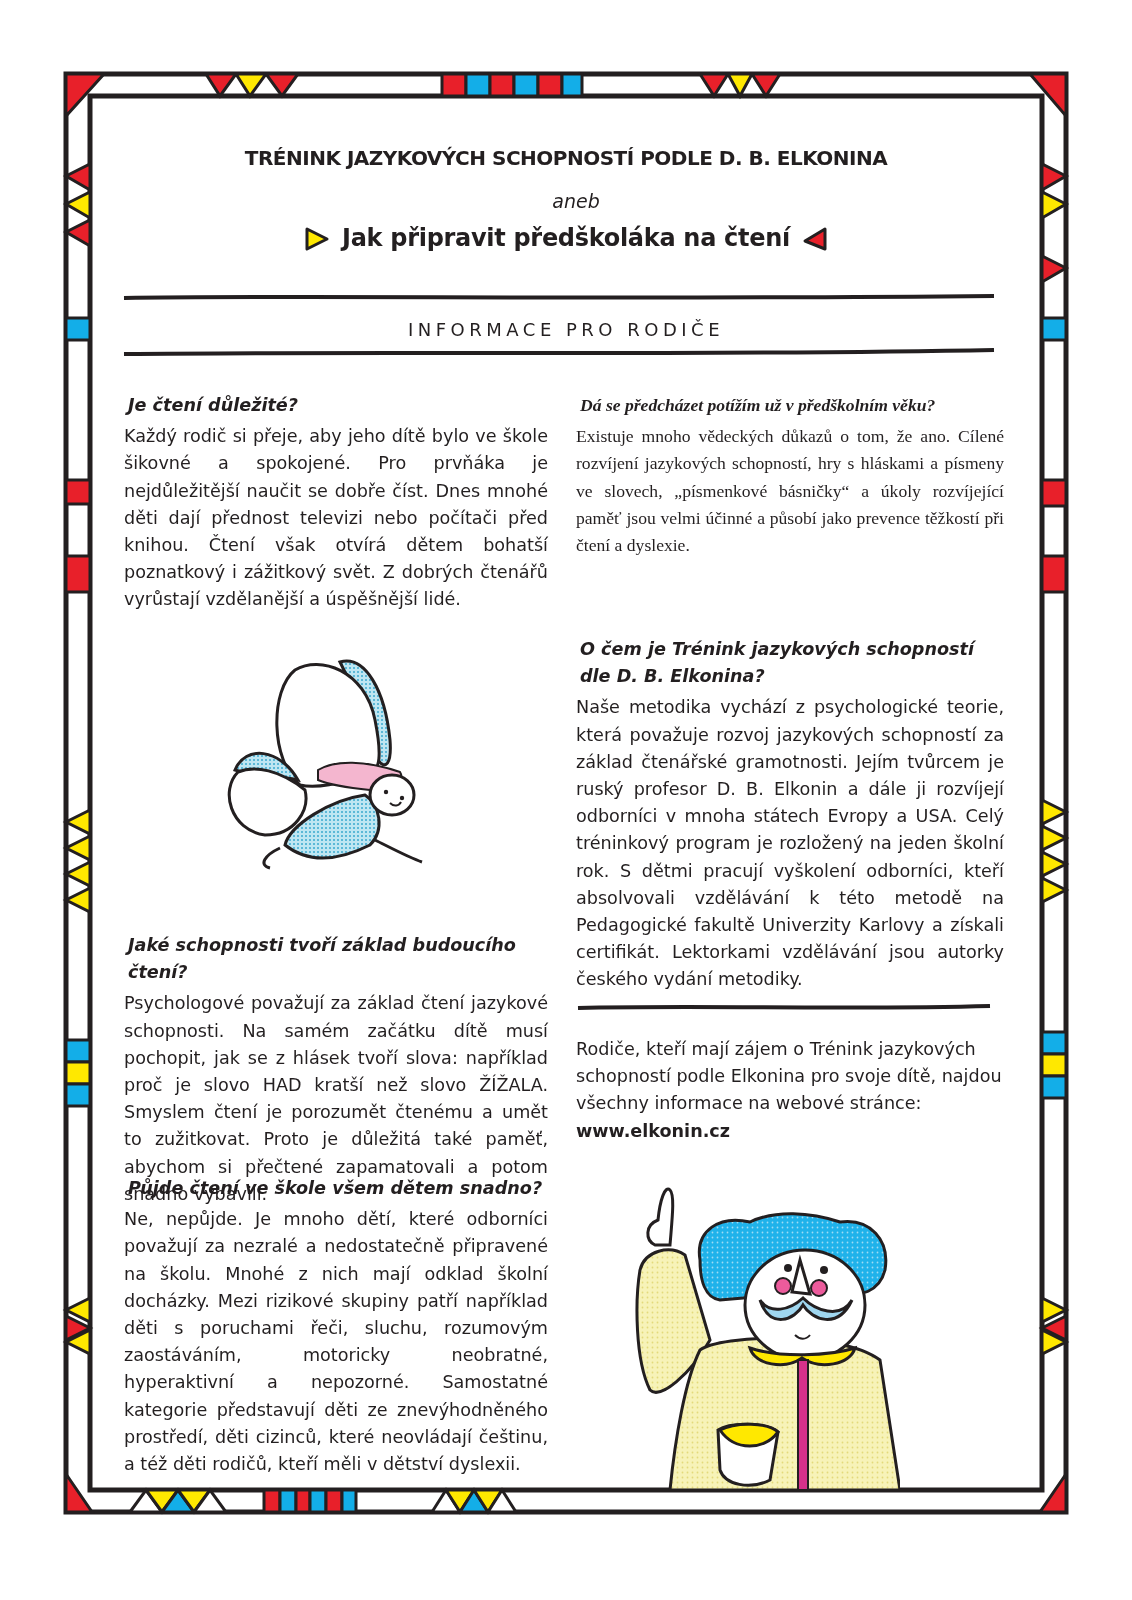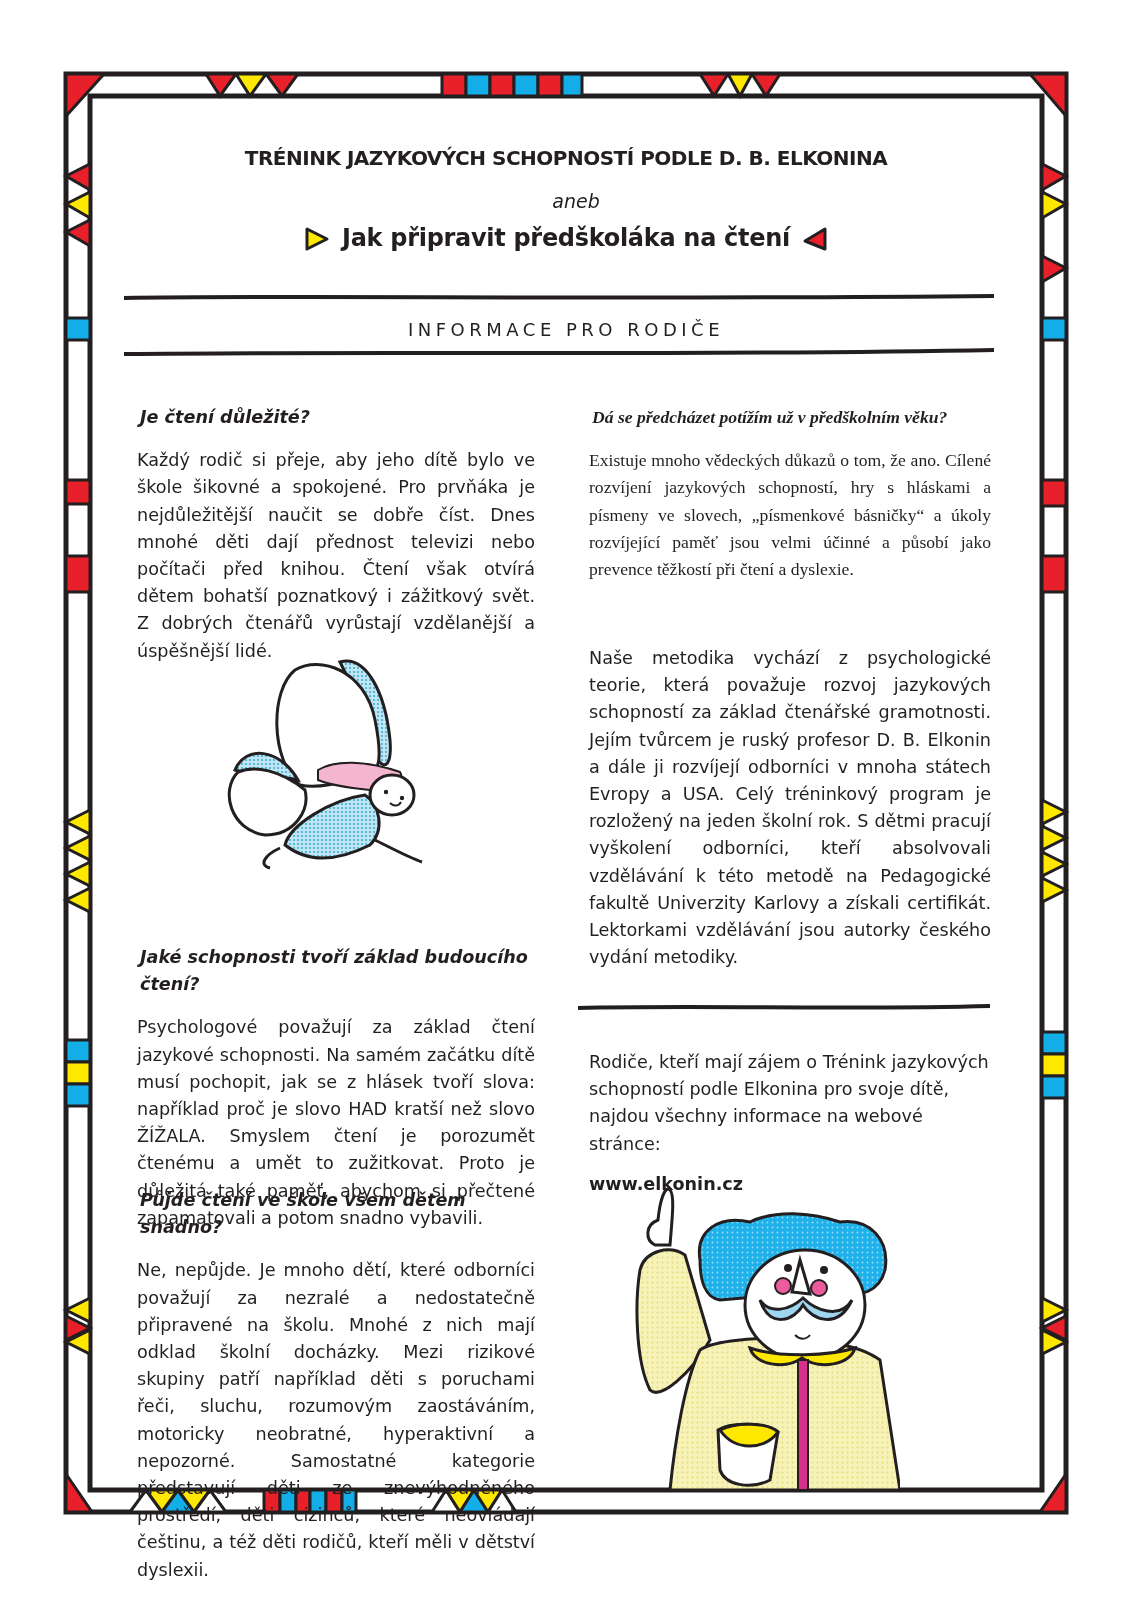--- a/index.html
+++ b/index.html
@@ -12,22 +12,22 @@
           font-size:19px; font-style:italic;padding-left:10px; }
   .subtitle { position:absolute; left:0; width:1132px; top:224px; text-align:center;
               font-size:24px; font-weight:bold; letter-spacing:-0.3px; }
   .subtitle .tri { display:inline-block; vertical-align:middle; width:26px; height:26px; margin:0 12px; }
   .section { position:absolute; left:0; width:1132px; top:319px; text-align:center;
              font-size:18px; letter-spacing:4.5px; }
   .col { position:absolute; font-size:17.6px; line-height:27.2px; }
   .col-left { left:124px; width:424px; }
   .col-right { left:590px; width:424px; }
   .block { position:absolute; }
-  .block h3 { margin:16px; font-size:17.6px; font-style:italic; font-weight:bold; line-height:27.2px; }
-  .block p { margin:13px; text-align:justify; }
+  .block h3 { margin:4px; font-size:17.6px; font-style:italic; font-weight:bold; line-height:27.2px; }
+  .block p { margin:0; text-align:justify; }
   .block p.left { text-align:left; }
   .url { font-weight:bold; }
   .illus { position:absolute; }
 </style>
 </head>
 <body>
 
 <svg class="frame-svg" viewBox="0 0 1132 1600" xmlns="http://www.w3.org/2000/svg">
 
   <rect x="66" y="74" width="1000" height="1438" fill="#fff" stroke="#231f20" stroke-width="5"></rect>
@@ -140,20 +140,21 @@
     <p>Ne, nepůjde. Je mnoho dětí, které odborníci považují za nezralé a nedostatečně připravené na školu. Mnohé z nich mají odklad školní docházky. Mezi rizikové skupiny patří například děti s poruchami řeči, sluchu, rozumovým zaostáváním, motoricky neobratné, hyperaktivní a nepozorné. Samostatné kategorie představují děti ze znevýhodněného prostředí, děti cizinců, které neovládají češtinu, a též děti rodičů, kteří měli v dětství dyslexii.</p>
   </div>
 </div>
 
 <div class="col col-right">
   <div class="block" style="top:388px; left:-14px; width:428px;font-family:Liberation Serif, serif;">
     <h3>Dá se předcházet potížím už v předškolním věku?</h3>
     <p>Existuje mnoho vědeckých důkazů o tom, že ano. Cílené rozvíjení jazykových schopností, hry s hláskami a písmeny ve slovech, „písmenkové básničky“ a úkoly rozvíjející paměť jsou velmi účinné a působí jako prevence těžkostí při čtení a dyslexie.</p>
   </div>
   <div class="block" style="top:632px; left:-14px; width:428px;">
+    <h3>O čem je Trénink jazykových schopností dle D. B. Elkonina?</h3>
     <p>Naše metodika vychází z psychologické teorie, která považuje rozvoj jazykových schopností za základ čtenářské gramotnosti. Jejím tvůrcem je ruský profesor D. B. Elkonin a dále ji rozvíjejí odborníci v mnoha státech Evropy a USA. Celý tréninkový program je rozložený na jeden školní rok. S dětmi pracují vyškolení odborníci, kteří absolvovali vzdělávání k této metodě na Pedagogické fakultě Univerzity Karlovy a získali certifikát. Lektorkami vzdělávání jsou autorky českého vydání metodiky.</p>
   </div>
   <div class="block" style="top:1036px; left:-14px; width:428px;">
     <p class="left">Rodiče, kteří mají zájem o Trénink jazykových schopností podle Elkonina pro svoje dítě, najdou všechny informace na webové stránce:</p>
     <p class="left url">www.elkonin.cz</p>
   </div>
 </div>
 
 <svg class="illus" style="left:200px; top:630px;" width="240" height="250" viewBox="0 0 240 250">
   <defs>

